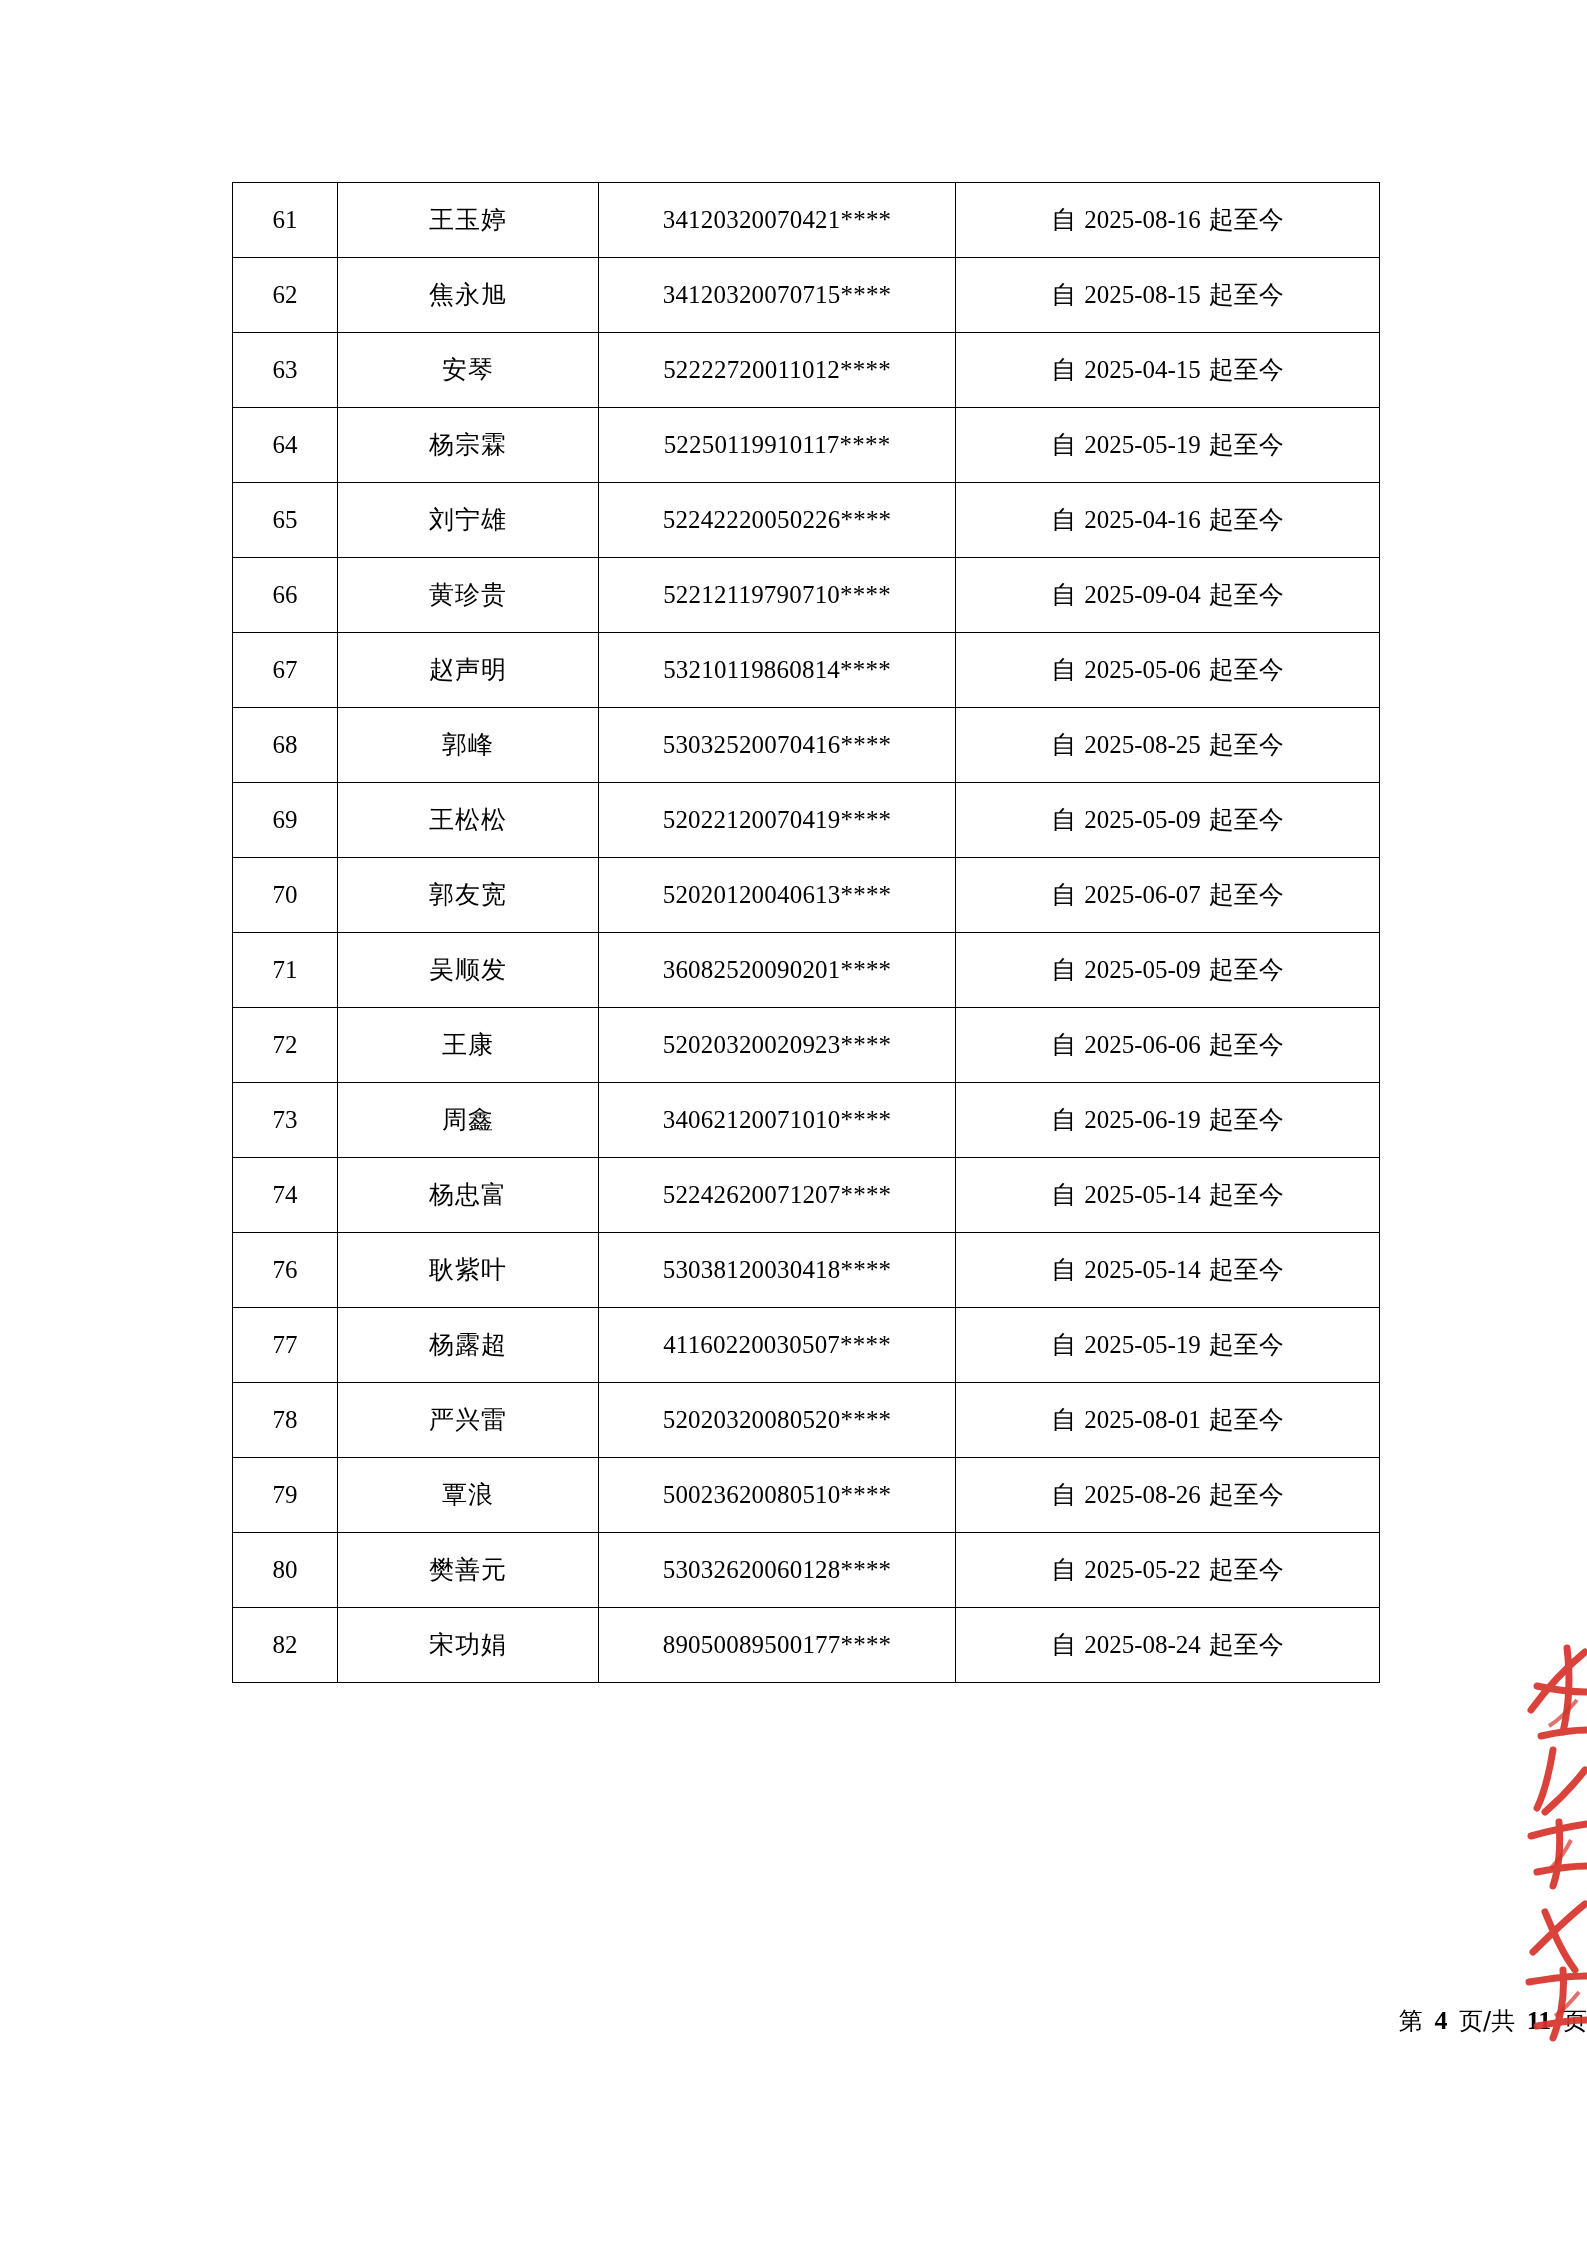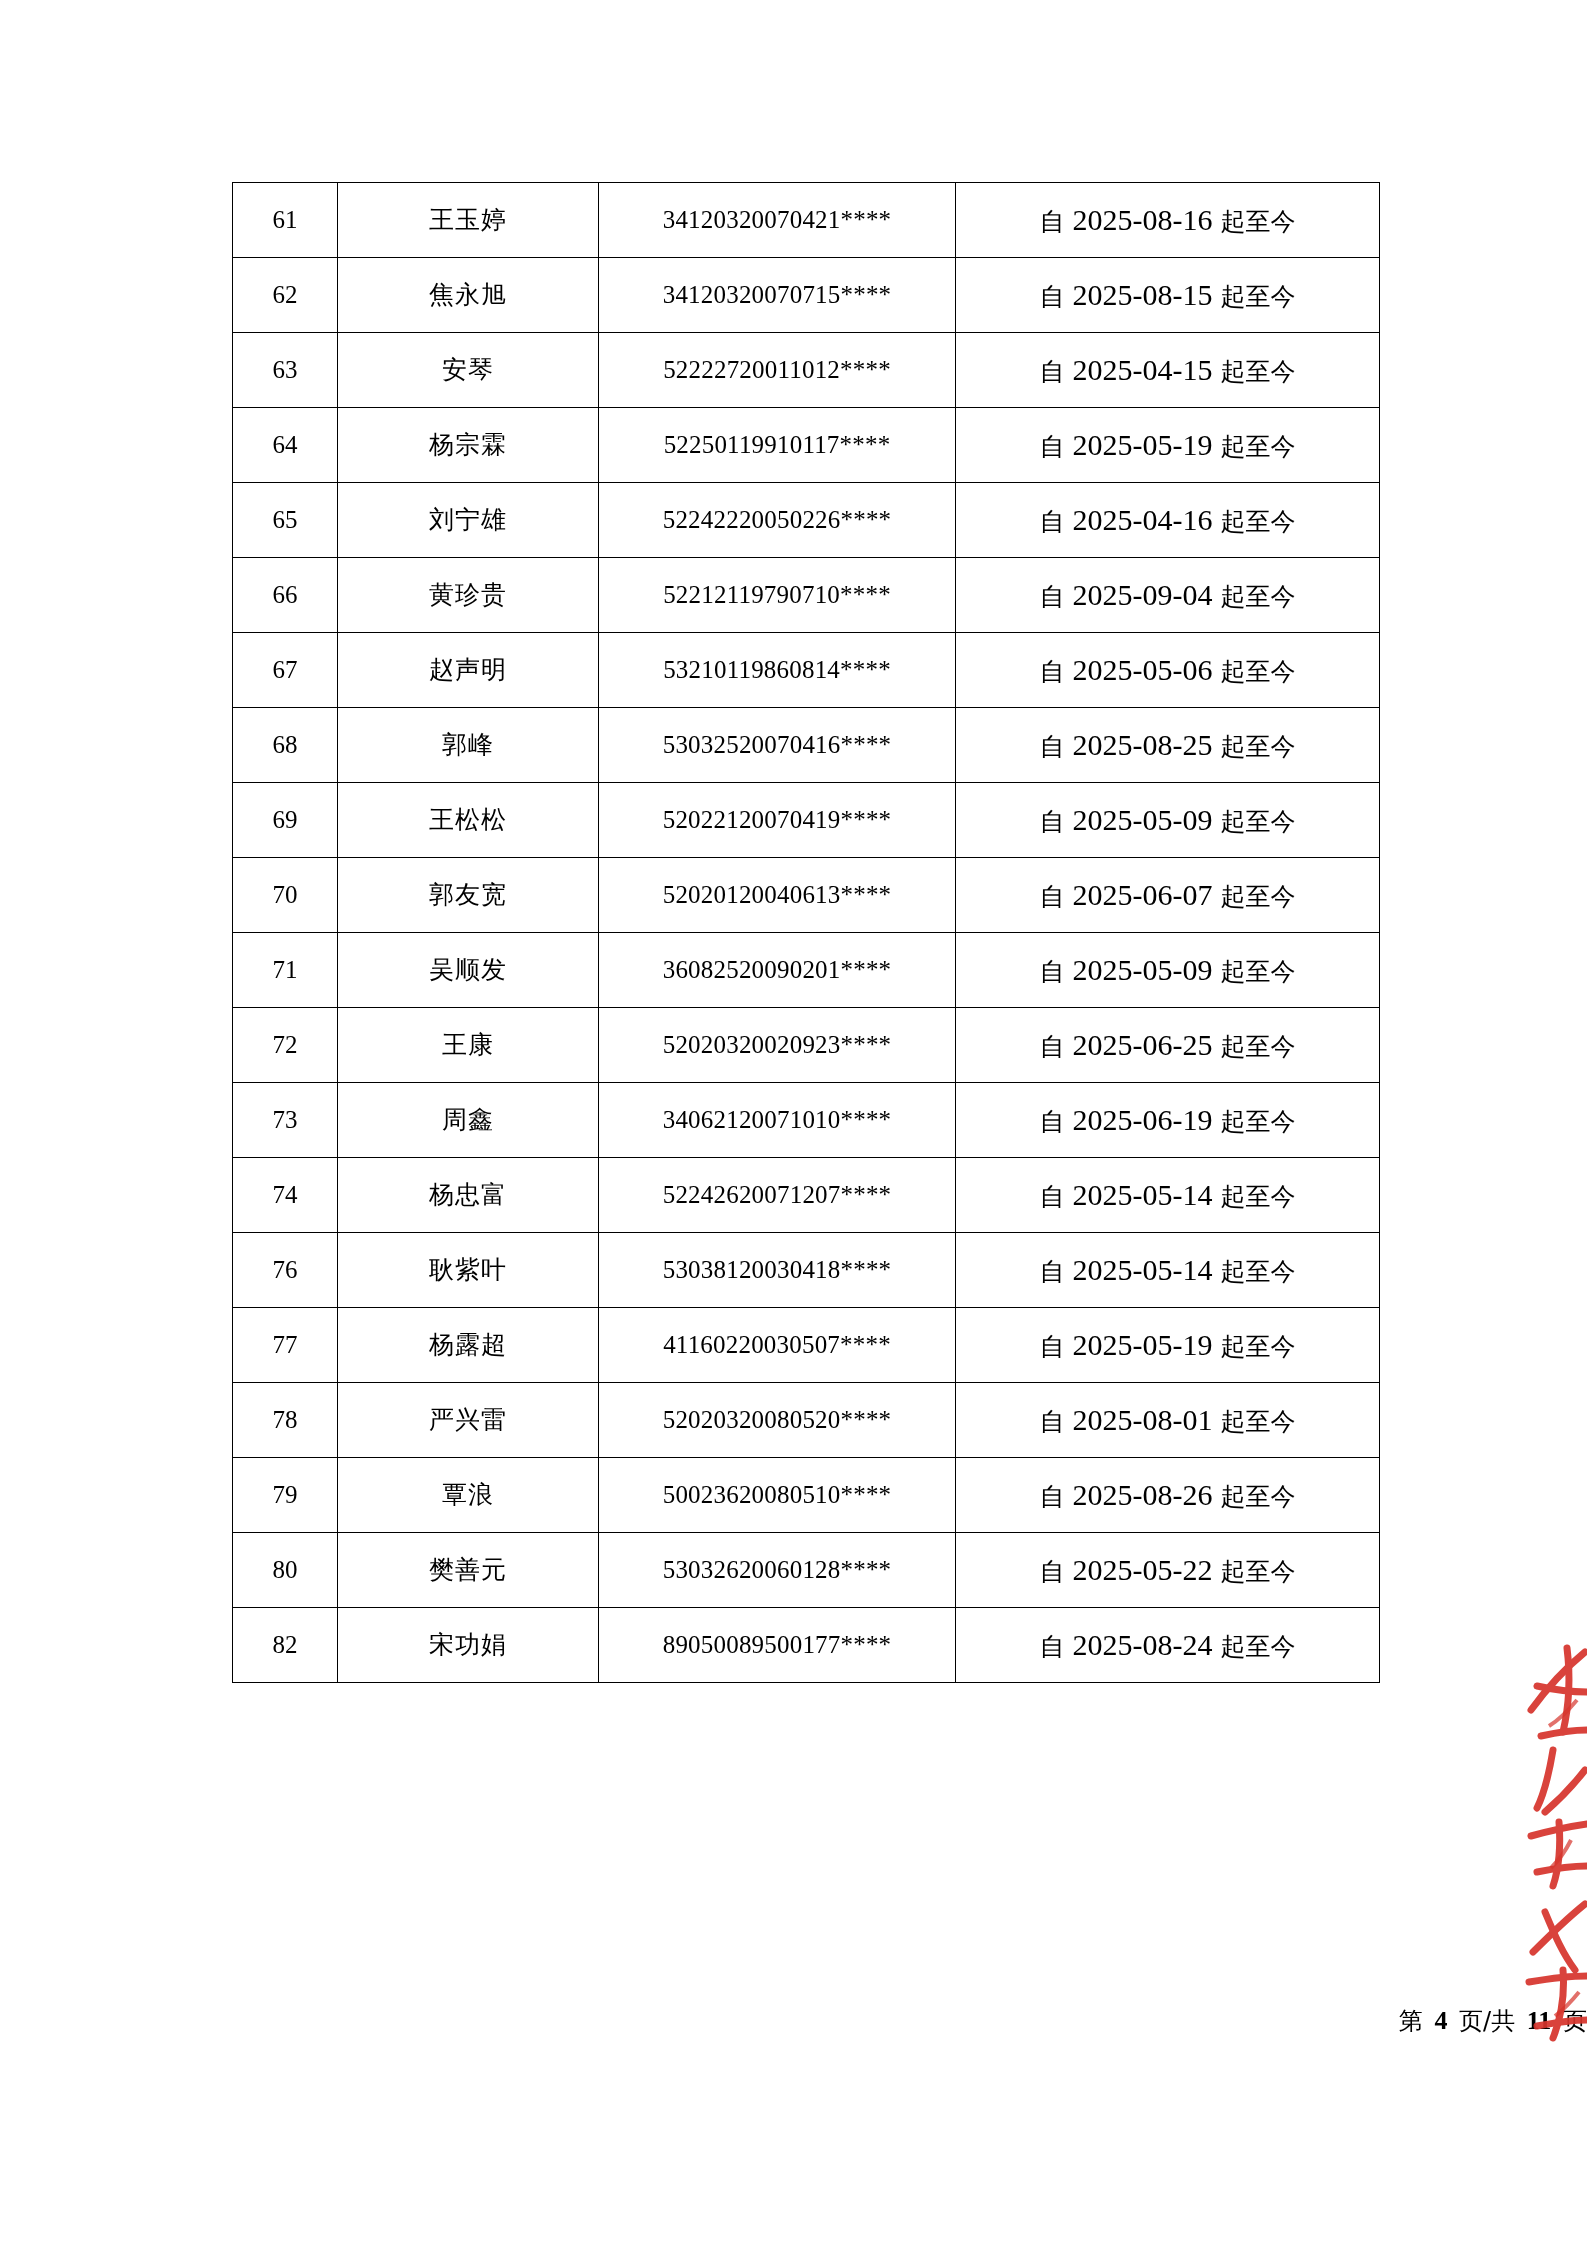--- a/index.html
+++ b/index.html
@@ -58,21 +58,21 @@
     font-family: "Liberation Serif", "DejaVu Serif", serif;
     font-size: 25px;
     letter-spacing: 0.2px;
   }
   .cell-date {
     font-family: "DejaVu Sans", "Liberation Sans", sans-serif;
     font-size: 24px;
   }
   .cell-date .dnum {
     font-family: "Liberation Serif", "DejaVu Serif", serif;
-    font-size: 30px;
+    font-size: 25px;
   }
 
   .footer {
     position: absolute;
     top: 2005px;
     left: 0;
     width: 1587px;
     text-align: right;
     font-family: "DejaVu Sans", "Liberation Sans", sans-serif;
     font-size: 24px;
@@ -167,21 +167,21 @@
         <tr>
           <td class="col-idx cell-idx">71</td>
           <td class="col-name cell-name">吴顺发</td>
           <td class="col-id cell-id">36082520090201****</td>
           <td class="col-date cell-date"><span>自</span> <span class="dnum">2025-05-09</span> <span>起至今</span></td>
         </tr>
         <tr>
           <td class="col-idx cell-idx">72</td>
           <td class="col-name cell-name">王康</td>
           <td class="col-id cell-id">52020320020923****</td>
-          <td class="col-date cell-date"><span>自</span> <span class="dnum">2025-06-25</span> <span>起至今</span></td>
+          <td class="col-date cell-date"><span>自</span> <span class="dnum">2025-06-06</span> <span>起至今</span></td>
         </tr>
         <tr>
           <td class="col-idx cell-idx">73</td>
           <td class="col-name cell-name">周鑫</td>
           <td class="col-id cell-id">34062120071010****</td>
           <td class="col-date cell-date"><span>自</span> <span class="dnum">2025-06-19</span> <span>起至今</span></td>
         </tr>
         <tr>
           <td class="col-idx cell-idx">74</td>
           <td class="col-name cell-name">杨忠富</td>

